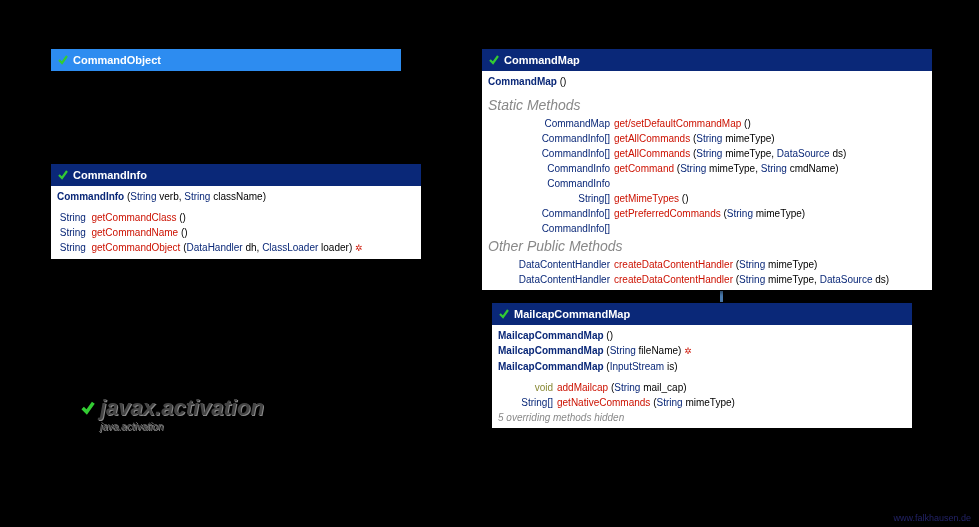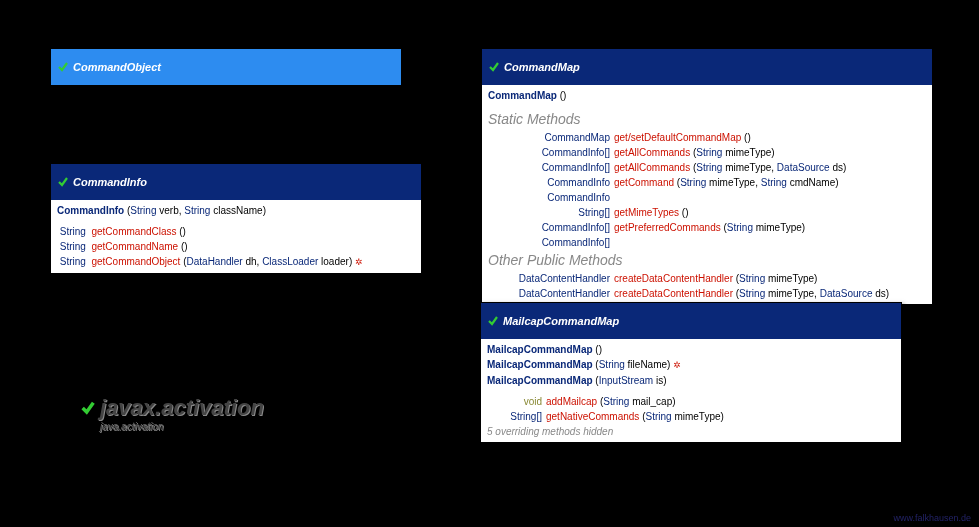--- a/index.html
+++ b/index.html
@@ -12,23 +12,22 @@
   font-size: 11px;
   position: relative;
 }
 .box {
   position: absolute;
   border: 1px solid #000;
   background: #fff;
   box-shadow: 2px 2px 4px rgba(0,0,0,0.5);
 }
 .box-header {
-  padding: 12px 6px;
+  padding: 5px 6px;
   font-weight: bold;
-  font-style: italic;
   color: #fff;
   display: flex;
   align-items: center;
   gap: 4px;
 }
 .box-header.interface { background: #2d8cf0; }
 .box-header.class { background: #0a2878; }
 .check-icon {
   display: inline-block;
   width: 12px;
@@ -152,21 +151,21 @@
         <span class="ret"><span class="ret-type">DataContentHandler</span></span>
         <span class="sig"><span class="method">createDataContentHandler</span> (<span class="param-type">String</span> <span>mimeType</span>)</span>
       </div>
     <div class="row-2col">
         <span class="ret"><span class="ret-type">DataContentHandler</span></span>
         <span class="sig"><span class="method">createDataContentHandler</span> (<span class="param-type">String</span> <span>mimeType</span>, <span class="param-type">DataSource</span> <span>ds</span>)</span>
       </div>
   </div>
 </div>
 
-<div class="box" style="left:480px; top:302px; width:420px;">
+<div class="box" style="left:491px; top:302px; width:420px;">
   <div class="box-header class">
     <span class="check-icon">
       <svg viewBox="0 0 12 12">
           <path d="M2 6 L5 9 L10 2" stroke="#3c3" stroke-width="2.2" fill="none"></path>
         </svg>
     </span>
     <span>MailcapCommandMap</span>
   </div>
   <div class="box-body">
     <div class="row"><span class="cls-name">MailcapCommandMap</span> ()</div>

